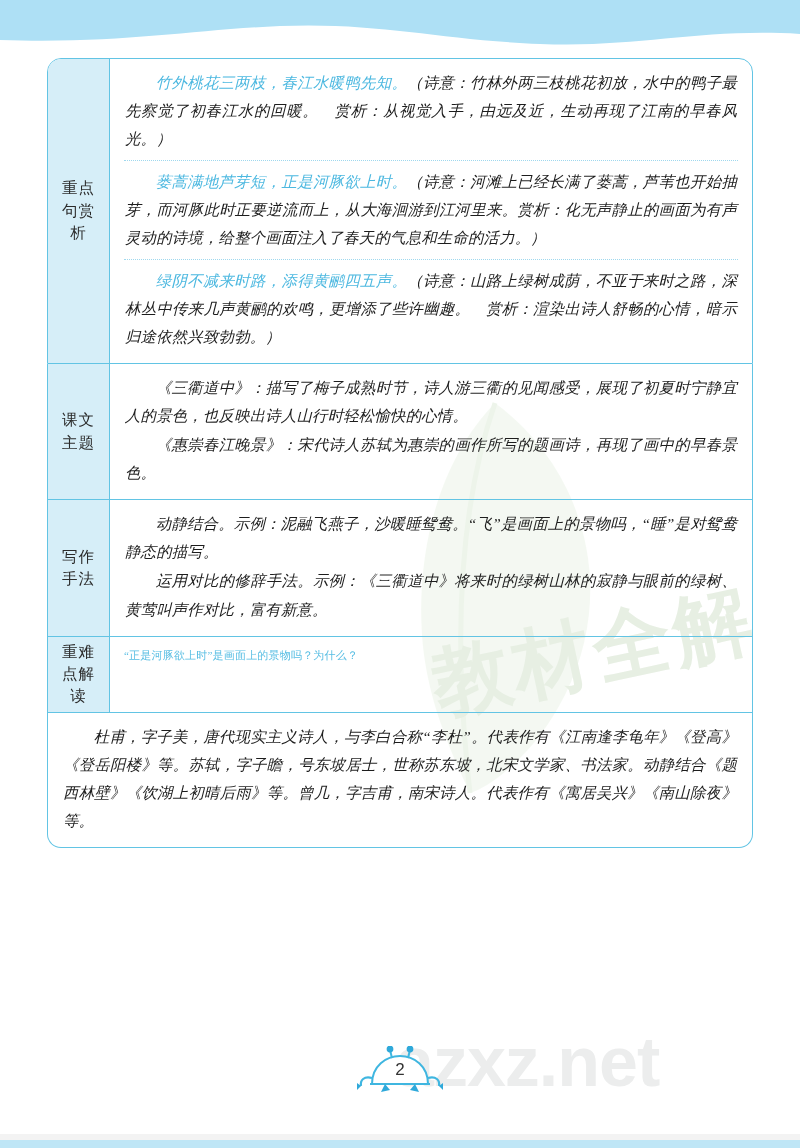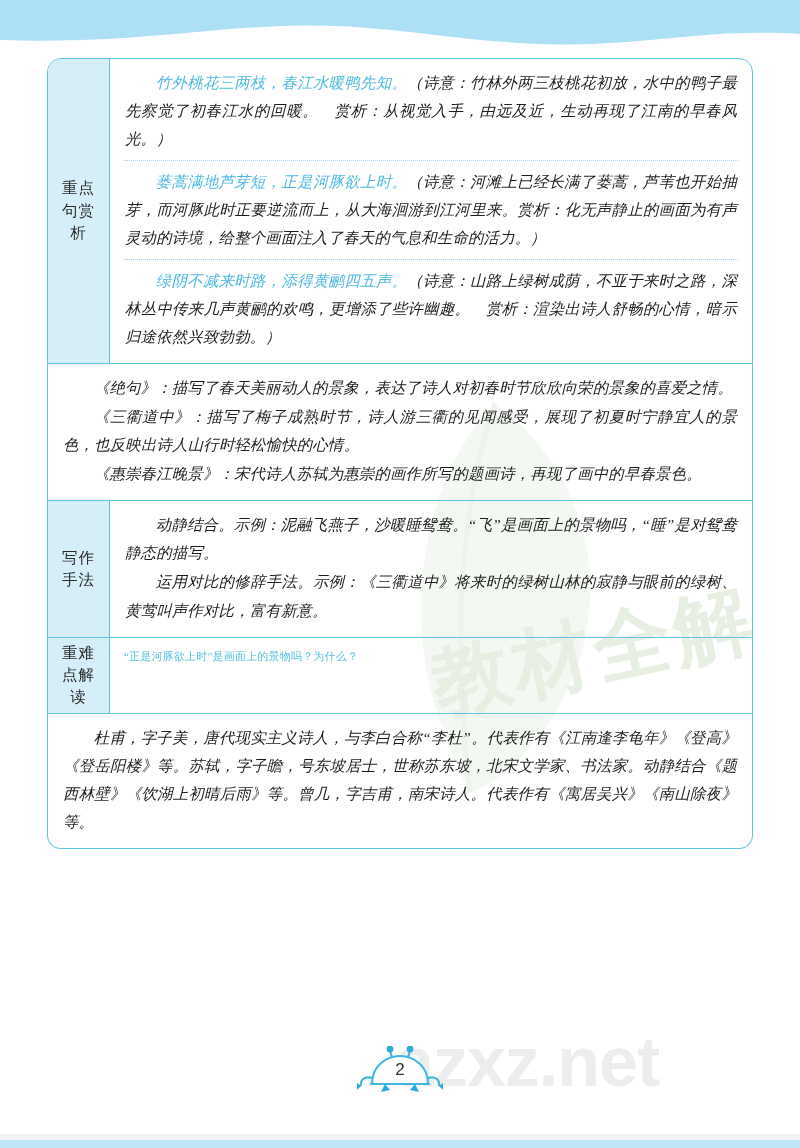--- a/index.html
+++ b/index.html
@@ -217,22 +217,25 @@
       <p class="para indent"><span class="quote">蒌蒿满地芦芽短，正是河豚欲上时。</span><span>（诗意：河滩上已经长满了蒌蒿，芦苇也开始抽芽，而河豚此时正要逆流而上，从大海洄游到江河里来。赏析：化无声静止的画面为有声灵动的诗境，给整个画面注入了春天的气息和生命的活力。）</span></p>
 
       <div class="dotted-sep"></div>
 
       <p class="para indent"><span class="quote">绿阴不减来时路，添得黄鹂四五声。</span><span>（诗意：山路上绿树成荫，不亚于来时之路，深林丛中传来几声黄鹂的欢鸣，更增添了些许幽趣。　赏析：渲染出诗人舒畅的心情，暗示归途依然兴致勃勃。）</span></p>
 
     </div>
   </div>
 
   <div class="row">
-    <div class="body-cell">
-      <p class="para indent">《绝句》：描写了春天美丽动人的景象，表达了诗人对初春时节欣欣向荣的景象的喜爱之情。</p>
+    <div class="label-cell">
+      <div class="label-inner">课文
+主题</div>
+    </div>
+    <div class="body-cell">
       <p class="para indent">《三衢道中》：描写了梅子成熟时节，诗人游三衢的见闻感受，展现了初夏时宁静宜人的景色，也反映出诗人山行时轻松愉快的心情。</p>
       <p class="para indent">《惠崇春江晚景》：宋代诗人苏轼为惠崇的画作所写的题画诗，再现了画中的早春景色。</p>
     </div>
   </div>
 
   <div class="row">
     <div class="label-cell">
       <div class="label-inner">写作
 手法</div>
     </div>

